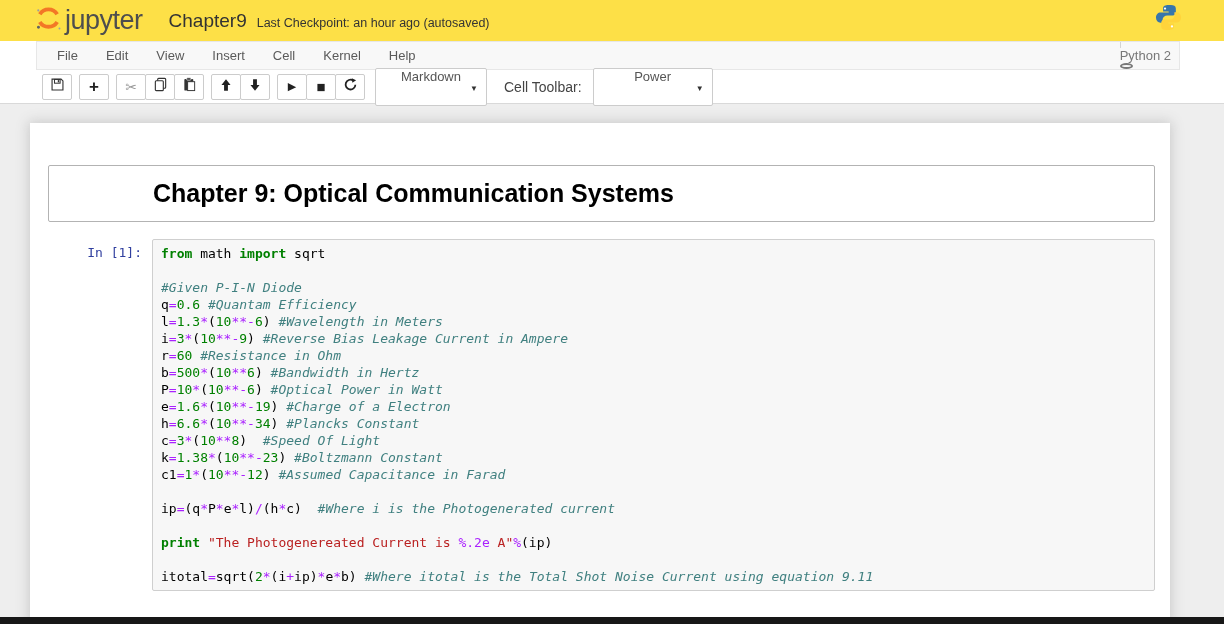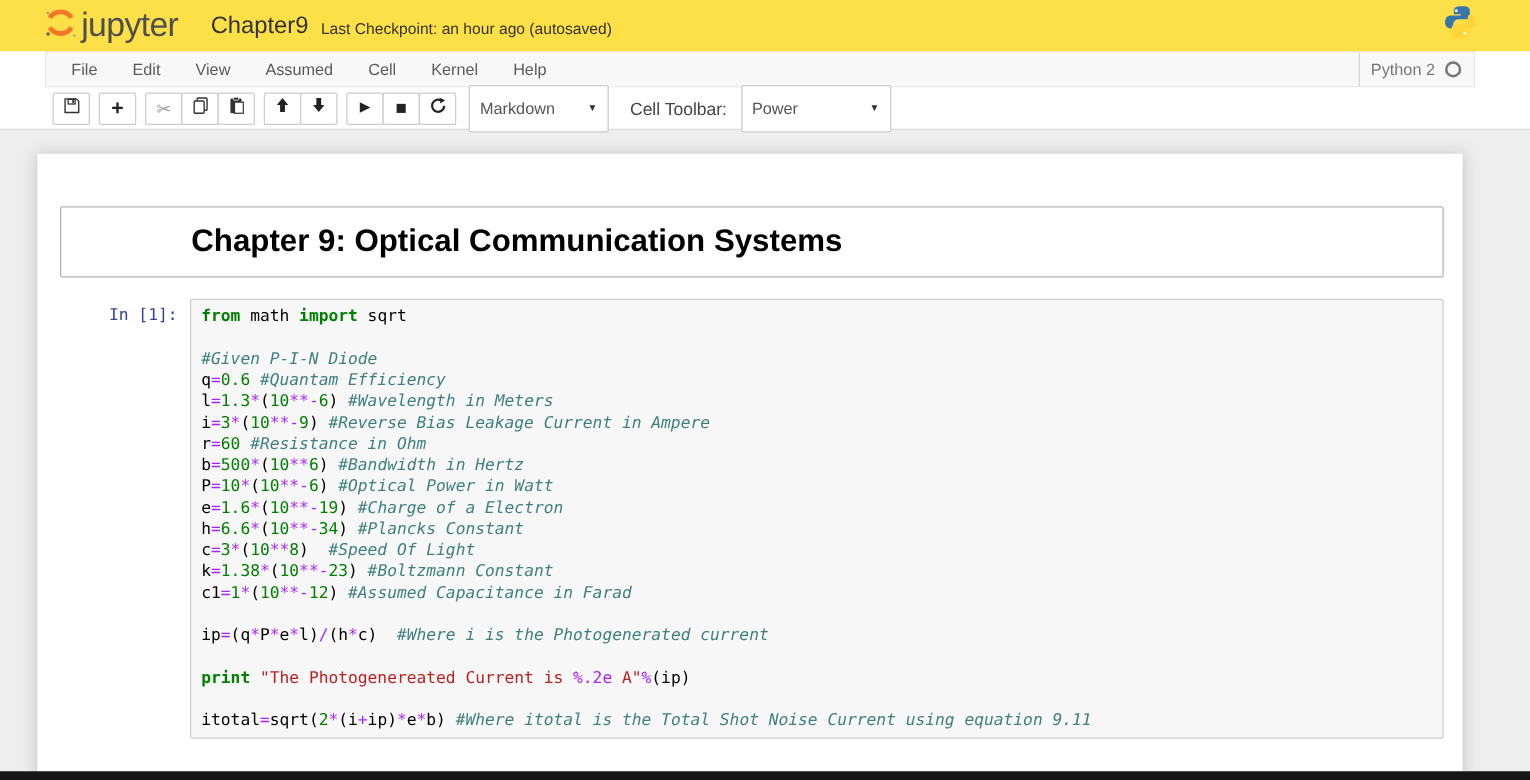--- a/index.html
+++ b/index.html
@@ -12,39 +12,39 @@
   .logo-text { font-size:27px; color:#4e4e4e; line-height:1; margin-left:3px; letter-spacing:-0.5px; }
   .nb-title { font-size:19px; color:#333; margin-left:26px; }
   .checkpoint { font-size:12.5px; color:#333; margin-left:10px; margin-top:5px; }
   .py-logo { position:absolute; right:42px; top:4px; }
 
   
   .menurow { height:29px; background:#fff; }
   .menubar { margin:0 44px 0 36px; height:29px; background:#f8f8f8; border:1px solid #e7e7e7;
     display:flex; align-items:center; padding-left:6px; }
   .menu-item { font-size:13px; color:#5a5a5a; padding:0 14px; cursor:pointer; line-height:27px; }
-  .menubar-right { margin-left:auto; display:flex; align-items:center; height:100%; }
+  .menubar-right { margin-left:auto; display:flex; height:100%;flex-direction:column; }
   .kernel-sep { border-left:1px solid #d4d4d4; height:100%; margin-right:9px; }
   .kernel-name { font-size:13px; color:#777; margin-right:8px; }
   .kernel-circle { width:13px; height:13px; border:2px solid #777; border-radius:50%; margin-right:10px; }
 
   
   .toolbar { height:34px; background:#fff; border-bottom:1px solid #d9d9d9;
     display:flex; align-items:center; padding-left:42px; gap:7px; }
   .btn-group { display:flex; }
   .tbtn { width:30px; height:26px; background:#fff; border:1px solid #ccc; border-radius:2px;
     display:flex; align-items:center; justify-content:center; cursor:pointer; }
   .btn-group .tbtn + .tbtn { margin-left:-1px; }
   .glyph { font-size:13px; color:#222; line-height:1; }
   .glyph.play { font-size:11px; }
   .glyph.stop { font-size:15px; }
   .glyph.cut { color:#9a9a9a; font-size:14px; }
   .glyph.plus { font-size:17px; font-weight:bold; }
   .sel { height:38px; border:1px solid #ccc; border-radius:2px; background:#fff;
-    display:flex; align-items:center; padding:0 8px; font-size:13px; color:#555; cursor:pointer; }
+    display:flex; align-items:center; padding:0 8px; font-size:13px; color:#555; cursor:pointer;flex-direction:column; }
   .sel .chev { margin-left:auto; font-size:8px; color:#333; }
   .sel-celltype { width:112px; margin-left:3px; }
   .sel-celltoolbar { width:120px; }
   .cell-toolbar-label { font-size:14px; color:#444; margin-left:10px; margin-right:4px; }
 
   
   .page { background:#eee; height:520px; overflow:hidden; }
   .nbc { margin-left:30px; margin-top:19px; width:1140px; height:501px; background:#fff;
     box-shadow:0 0 12px 1px rgba(87,87,87,.25); padding:21px 15px 0 18px; }
   .cell-h1 { border:1px solid #b3b3b3; border-radius:2px; height:57px;
@@ -94,21 +94,21 @@
       <circle cx="17.6" cy="23.3" r="1.2" fill="#fff"></circle>
     </svg>
   </span>
 </div>
 
 <div class="menurow">
   <div class="menubar">
     <span class="menu-item">File</span>
     <span class="menu-item">Edit</span>
     <span class="menu-item">View</span>
-    <span class="menu-item">Assumed</span>
+    <span class="menu-item">Insert</span>
     <span class="menu-item">Cell</span>
     <span class="menu-item">Kernel</span>
     <span class="menu-item">Help</span>
     <div class="menubar-right">
       <span class="kernel-sep"></span>
       <span class="kernel-name">Python 2</span>
       <span class="kernel-circle"></span>
     </div>
   </div>
 </div>

